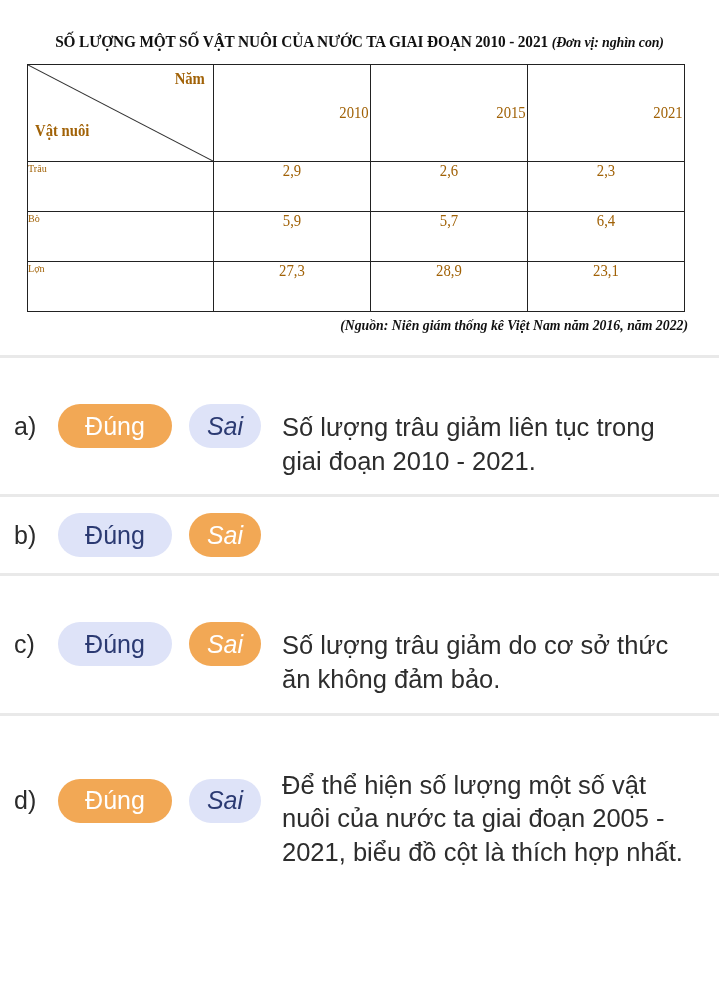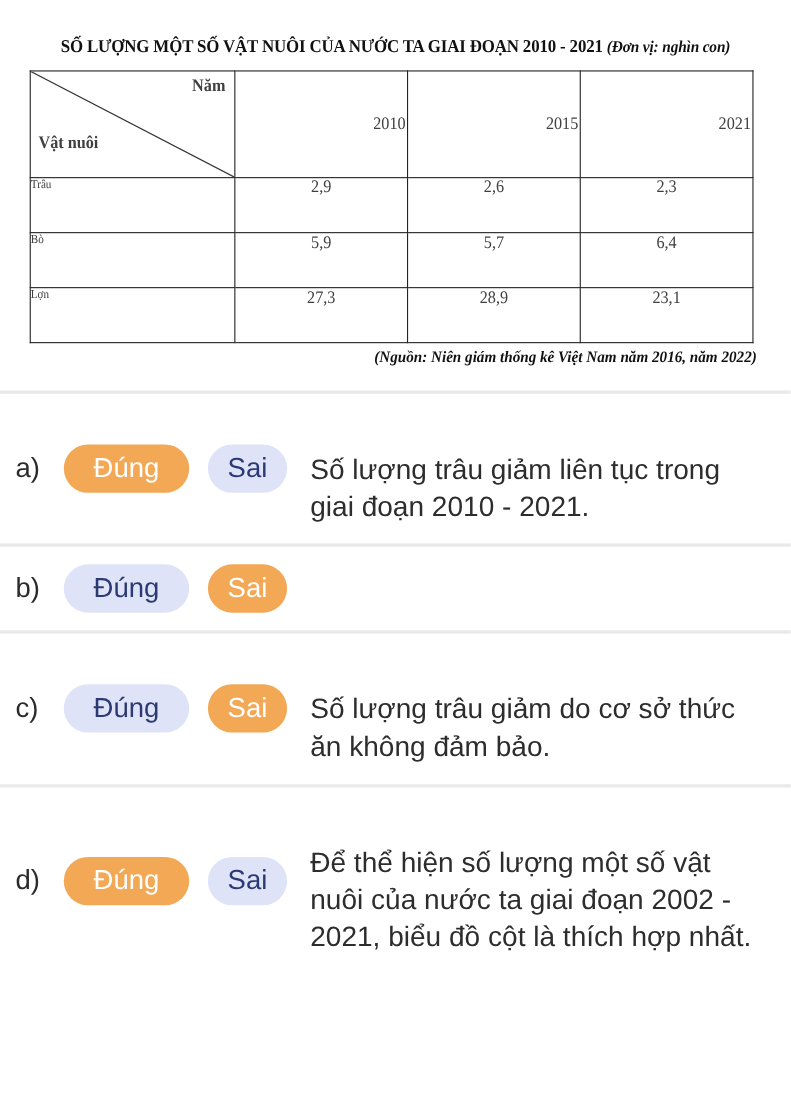--- a/index.html
+++ b/index.html
@@ -40,21 +40,21 @@
 
   
   .table-wrap {
     margin: 12px 29px 0 27px;
   }
   table.stat {
     border-collapse: collapse;
     width: 657px;
     table-layout: fixed;
     font-family: "Liberation Serif", serif;
-    color: #404040;
+    color: #a16207;
   }
   table.stat td, table.stat th {
     border: 1px solid #222222;
     padding: 0;
   }
   .col-label { width: 186px; }
   .col-year  { width: 157px; }
 
   
   .corner {
@@ -161,21 +161,21 @@
     align-items: center;
     justify-content: center;
     height: 44px;
     border-radius: 31px / 31px;
     font-size: 25px;
     line-height: 1;
     box-sizing: border-box;
     user-select: none;
   }
   .pill.dung { width: 114px; }
-  .pill.sai  { width: 72px; }
+  .pill.sai  { width: 72px; font-style: italic; }
   .pill.on {
     background: #f2a855;
     color: #ffffff;
   }
   .pill.off {
     background: #dee3f8;
     color: #2b3a72;
   }
   .qtext {
     flex: 1 1 auto;
@@ -273,16 +273,16 @@
     <div class="qtext">Số lượng trâu giảm do cơ sở thức ăn không đảm bảo.</div>
   </div>
 
   <div class="divider"></div>
   <div class="qrow">
     <div class="qlabel">d)</div>
     <div class="pills">
       <div class="pill dung on">Đúng</div>
       <div class="pill sai off">Sai</div>
     </div>
-    <div class="qtext">Để thể hiện số lượng một số vật nuôi của nước ta giai đoạn 2002 - 2021, biểu đồ cột là thích hợp nhất.</div>
+    <div class="qtext">Để thể hiện số lượng một số vật nuôi của nước ta giai đoạn 2005 - 2021, biểu đồ cột là thích hợp nhất.</div>
   </div>
 
 </div>
 
 </body></html>

